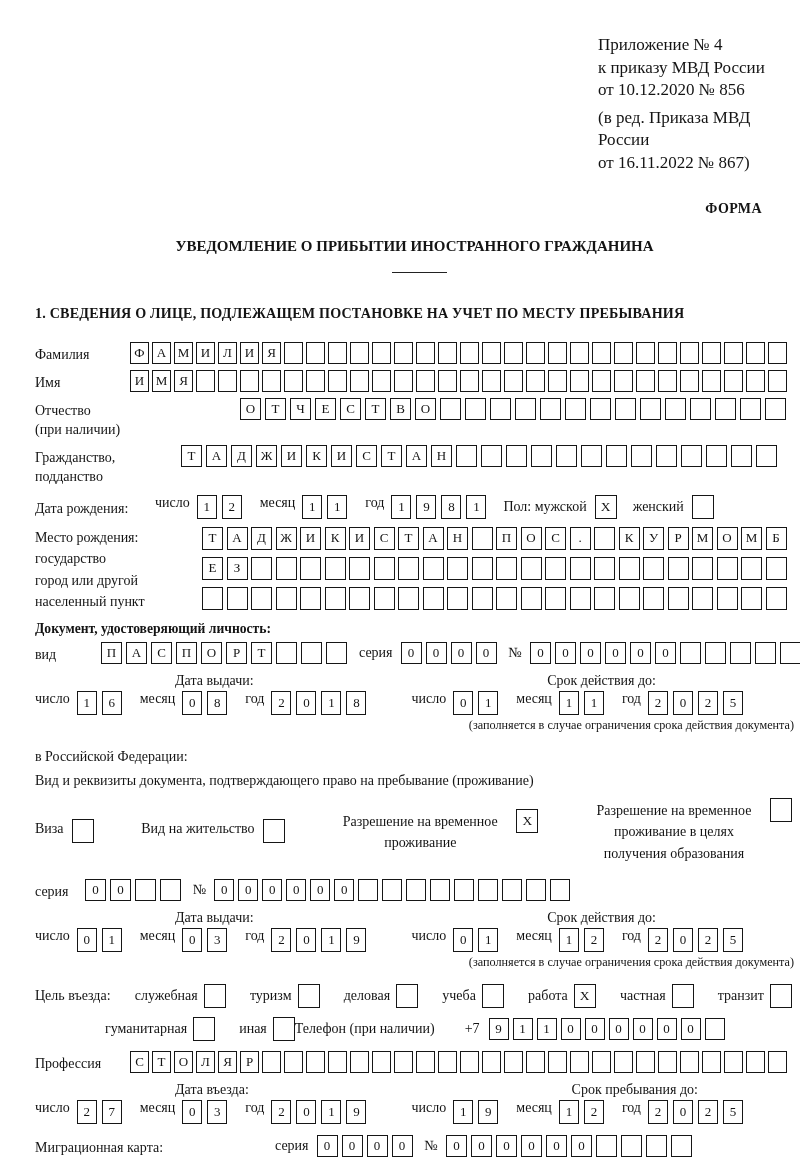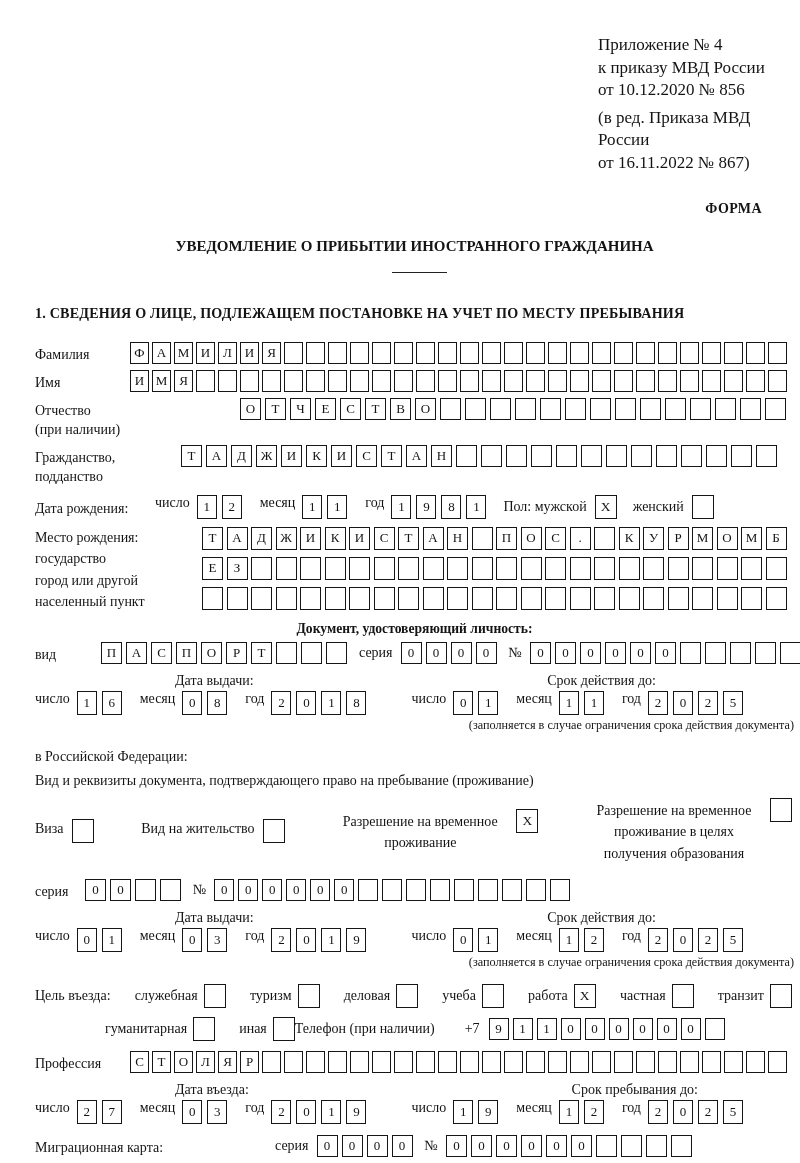--- a/index.html
+++ b/index.html
@@ -29,21 +29,21 @@
         text-align:center;font-size:13.5px;line-height:21px;vertical-align:top;background:#fff}
 
   .bd .sexlab{margin-left:12px;white-space:nowrap}
   .bd .checkbox{margin-left:8px}
   .bd .sexlab2{margin-left:16px}
 
   .bp{display:flex;margin-top:8px}
   .bp-labels{width:167px;flex:none;line-height:21.5px}
   .bp-rows .cells{display:block;margin-bottom:7px}
 
-  .doc-head{text-align:center;font-weight:bold;font-size:13.6px;margin-top:4px}
+  .doc-head{text-align:left;font-weight:bold;font-size:13.6px;margin-top:4px}
   .inlabel{margin:0 8px;white-space:nowrap}
   .kindlab{width:66px;flex:none}
 
   .dheads{display:flex;margin-top:9px;white-space:nowrap}
   .dheads .dh-left{margin-left:140px}
   .dheads .dh-right{margin-left:auto;margin-right:138px}
   .dheads.entry .dh-right{margin-right:96px}
   .dpair{display:flex;align-items:center;margin-top:2px}
   .dgroup{display:inline-flex;align-items:flex-start;white-space:nowrap}
   .dgroup .dlabel{margin:0 7px 0 13px}

